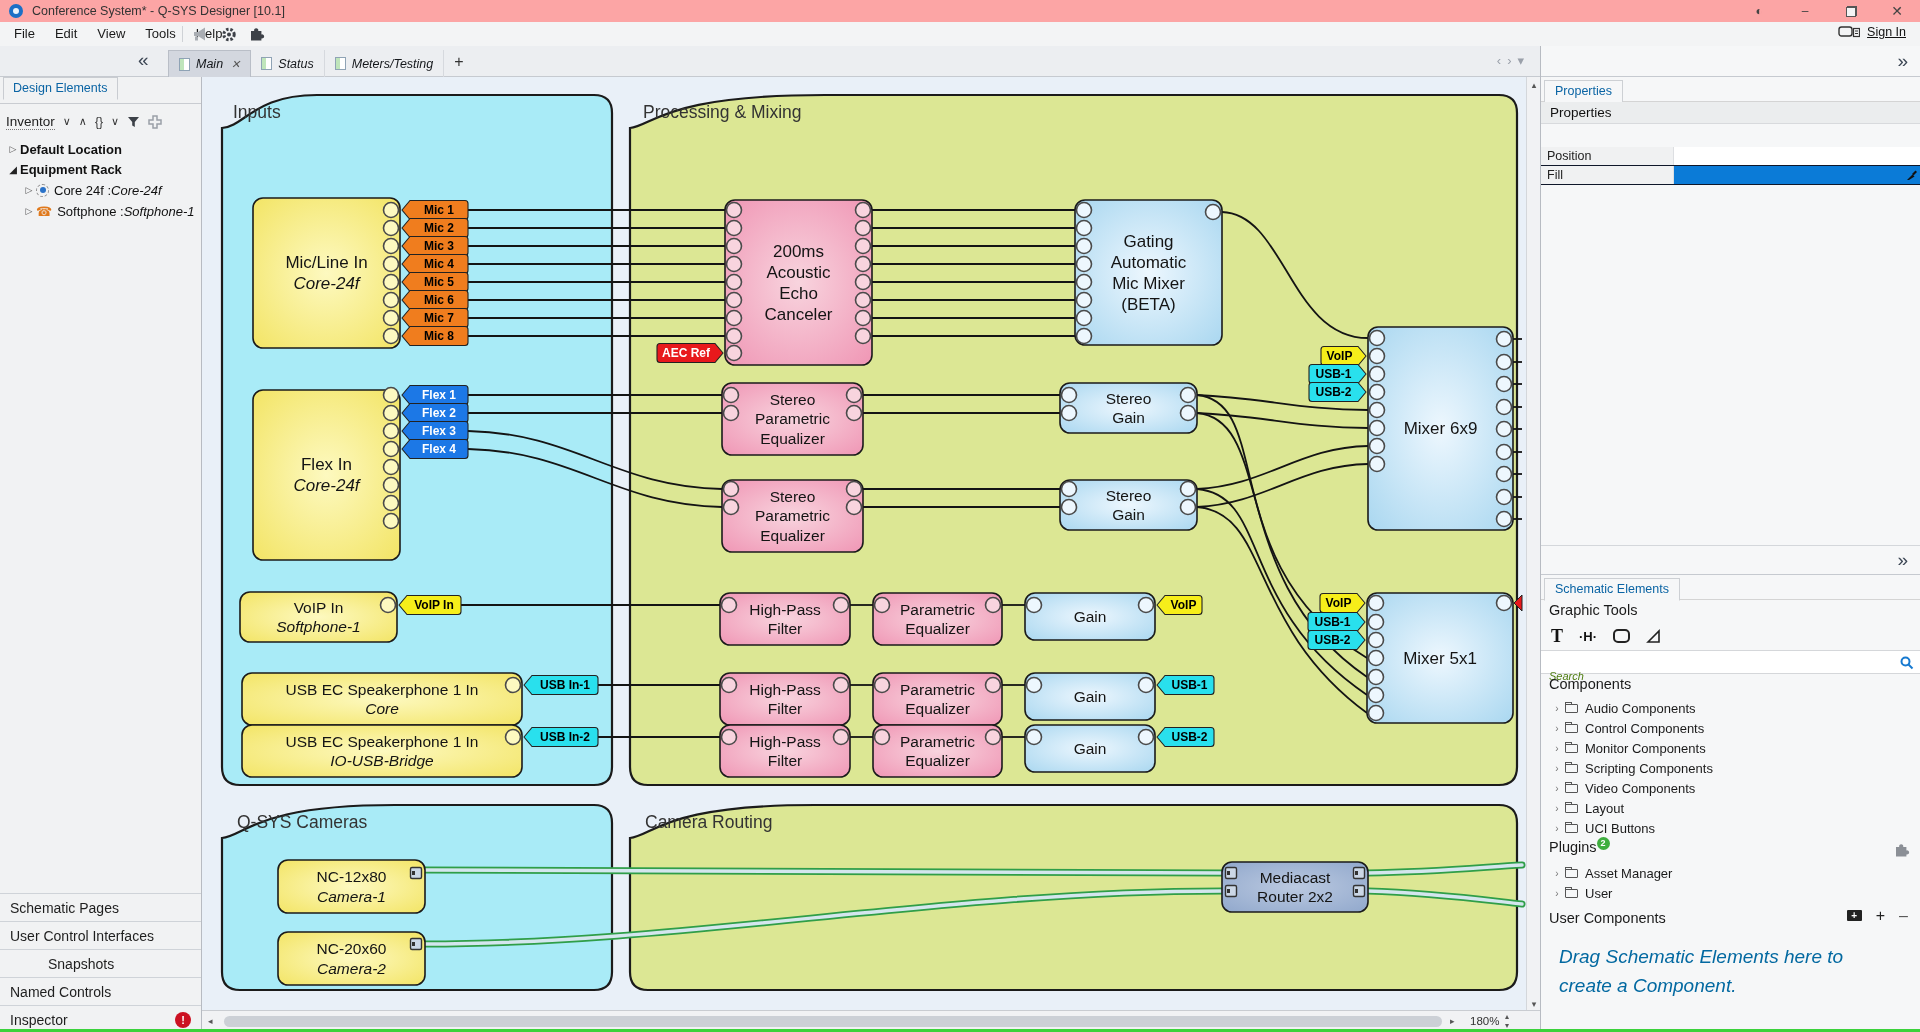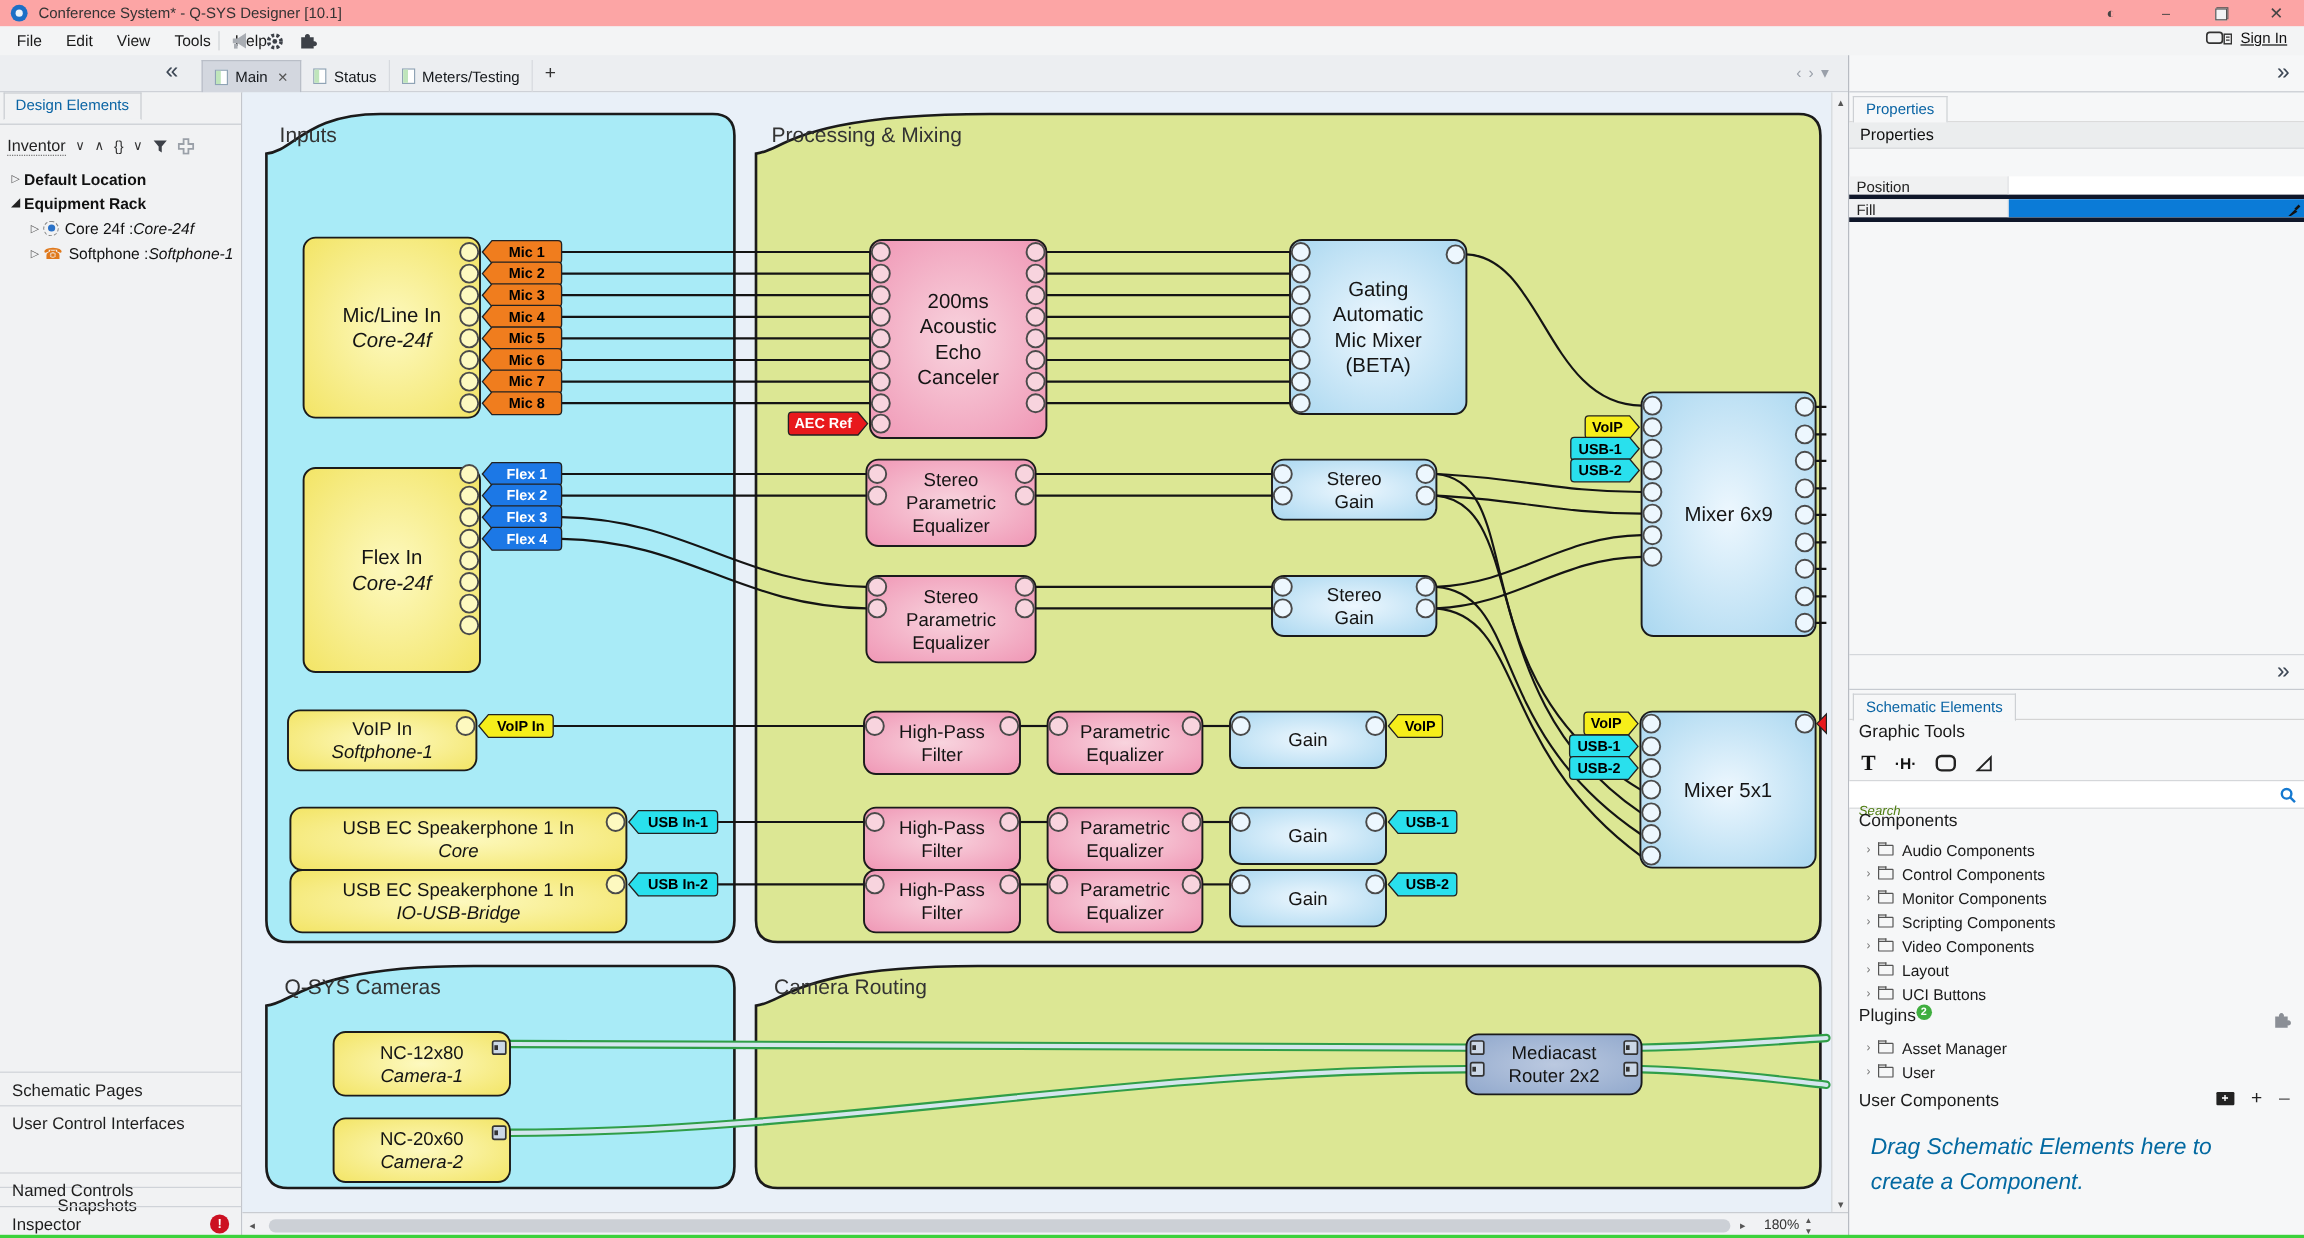--- a/index.html
+++ b/index.html
@@ -29,21 +29,21 @@
   #menu-toolbar { position:absolute; left:192px; top:2px; display:flex; gap:10px; align-items:center; height:20px; }
   #signin-area { position:absolute; right:14px; top:3px; display:flex; gap:7px; align-items:flex-end; }
   #signin-link { font-size:12.5px; text-decoration:underline; color:#111; }
 
   
   #tabstrip { position:absolute; left:0; top:46px; width:1540px; height:31px; background:#eceef1;
     border-bottom:1px solid #c6cad0; }
   #collapse-left { position:absolute; left:138px; top:3px; font-size:19px; color:#3c4654; }
   #tabs-container { position:absolute; left:168px; top:4px; height:27px; display:flex; }
   .tab { display:flex; align-items:center; gap:6px; padding:10px 10px; font-size:12.5px; color:#15181c;
-    border-right:1px solid #d6d9de; height:27px; }
+    border-right:1px solid #d6d9de; height:27px;font-style:italic; }
   .tab.active { background:#d3d7df; border:1px solid #b9bec7; border-bottom:none; }
   .tab-close { font-size:11px; color:#555; margin-left:2px; }
   .page-ico { width:11px; height:13px; background:#fff; border:1px solid #8fa3b5; position:relative; }
   .page-ico::before { content:""; position:absolute; left:0; top:0; width:4px; height:11px; background:#bfe5bb; }
   #tab-add { margin-left:10px; font-size:16px; color:#333; padding-top:3px; }
   #tab-arrows { position:absolute; right:10px; top:7px; font-size:13px; color:#9aa0aa; letter-spacing:6px; }
 
   
   #left-panel { position:absolute; left:0; top:77px; width:202px; height:955px; background:#f1f2f3;
     border-right:1px solid #b7bbc2; }
@@ -83,21 +83,21 @@
   
   #right-panel { position:absolute; left:1540px; top:46px; width:380px; height:986px; background:#f6f7f8;
     border-left:1px solid #b7bbc2; }
   .rp-row { position:absolute; left:0; width:100%; }
   .rp-collapse { position:absolute; right:12px; top:4px; font-size:19px; color:#3c4654; }
   .rp-tab { position:absolute; left:3px; top:3px; padding:3px 10px 4px; font-size:12.5px; color:#0a64a4;
     background:#f6f7f8; border:1px solid #cdd0d4; border-bottom:1px solid #f6f7f8; margin-bottom:-1px; }
   .rp-header { background:#ebedee; border-bottom:1px solid #d8dadd; font-size:13.5px; color:#111;
     display:flex; align-items:center; padding-left:9px; }
   .rp-subheader { border-bottom:1px solid #d8dadd; font-size:14px; color:#111; display:flex; align-items:center; padding-left:6px; }
-  .prop-row { display:flex; height:19px; border-bottom:4px solid #0f172a; font-size:12.5px; }
+  .prop-row { display:flex; height:19px; border-bottom:1px solid #0f172a; font-size:12.5px; }
   .prop-label { width:133px; background:#f0f1f2; border-right:1px solid #dddfe2; padding:2px 0 0 6px; color:#222; }
   .prop-value { flex:1; background:#fff; position:relative; }
   #fill-swatch { position:absolute; left:0; top:0; right:0; bottom:0; }
   .tree-item { position:absolute; display:flex; align-items:center; font-size:13px; color:#1a1a1a; height:20px; }
   .chev { color:#777; font-size:10px; width:16px; text-align:center; }
   .folder-ico { width:13px; height:9px; border:1px solid #555; border-radius:1px; position:relative; margin-right:7px; }
   .folder-ico::before { content:""; position:absolute; left:-1px; top:-3px; width:5px; height:2px; border:1px solid #555; border-bottom:none; }
   #search-row { background:#fff; border-top:1px solid #d5d7da; border-bottom:1px solid #d5d7da; }
   #search-placeholder { font-style:italic; color:#4d7c0f; font-size:11px; position:absolute; left:8px; top:19px; }
   #plugins-badge { display:inline-block; width:13px; height:13px; border-radius:50%; background:#3fae3f;
@@ -225,21 +225,21 @@
         <span class="italic">Softphone-1</span>
       </div>
     </div>
   <div id="lp-bottom">
       <div class="lp-item" style="top: 816px;">
         <span>Schematic Pages</span>
       </div>
       <div class="lp-item" style="top: 844px;">
         <span>User Control Interfaces</span>
       </div>
-      <div class="lp-item" style="top: 912px; padding-left: 48px;">
+      <div class="lp-item" style="top: 872px; padding-left: 48px;">
         <span>Snapshots</span>
       </div>
       <div class="lp-item" style="top: 900px;">
         <span>Named Controls</span>
       </div>
       <div class="lp-item" style="top: 928px;">
         <span>Inspector</span>
         <span id="inspector-badge">!</span>
       </div>
     </div>

